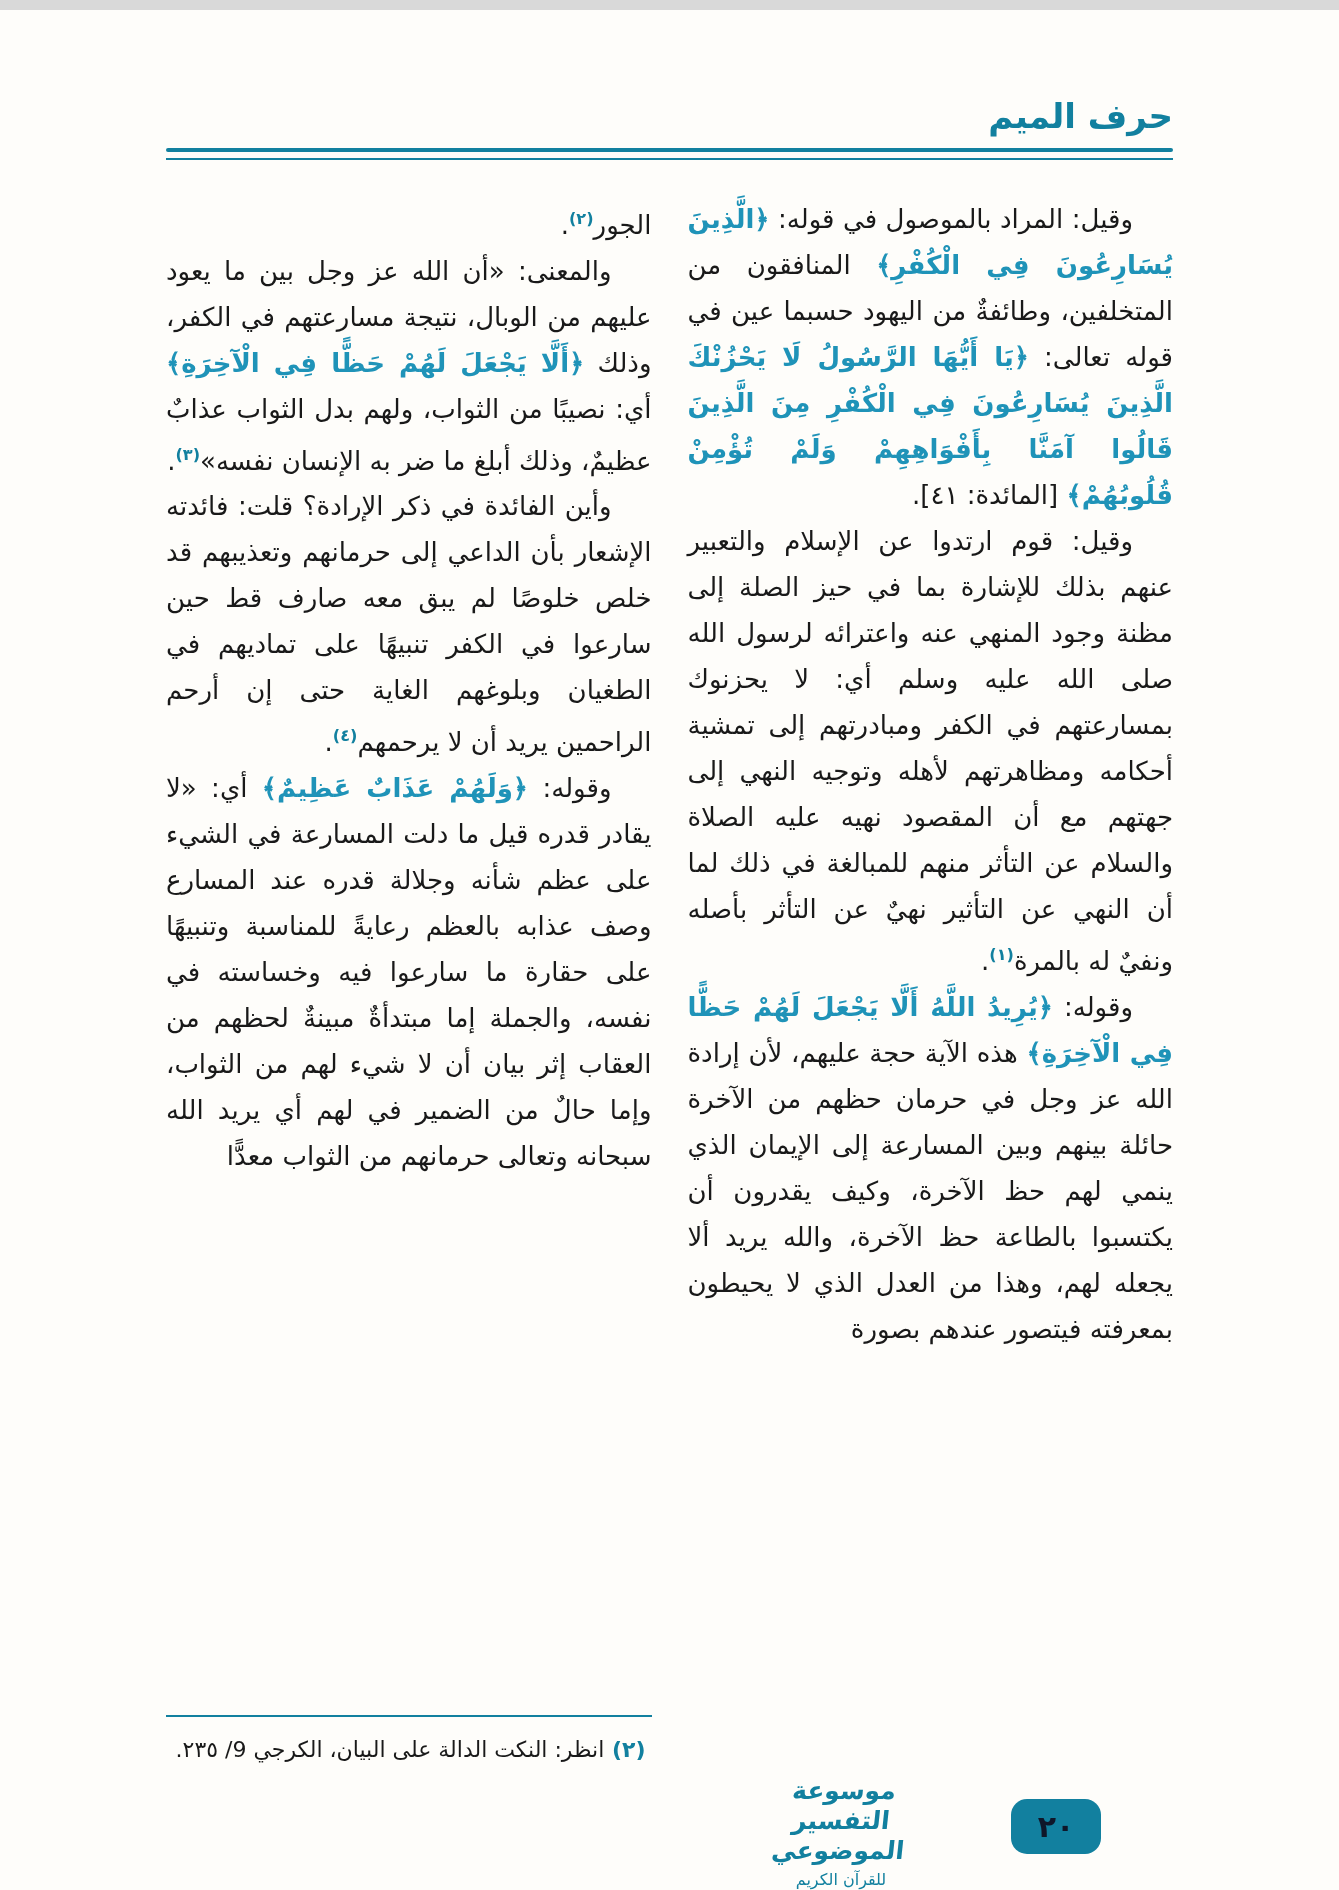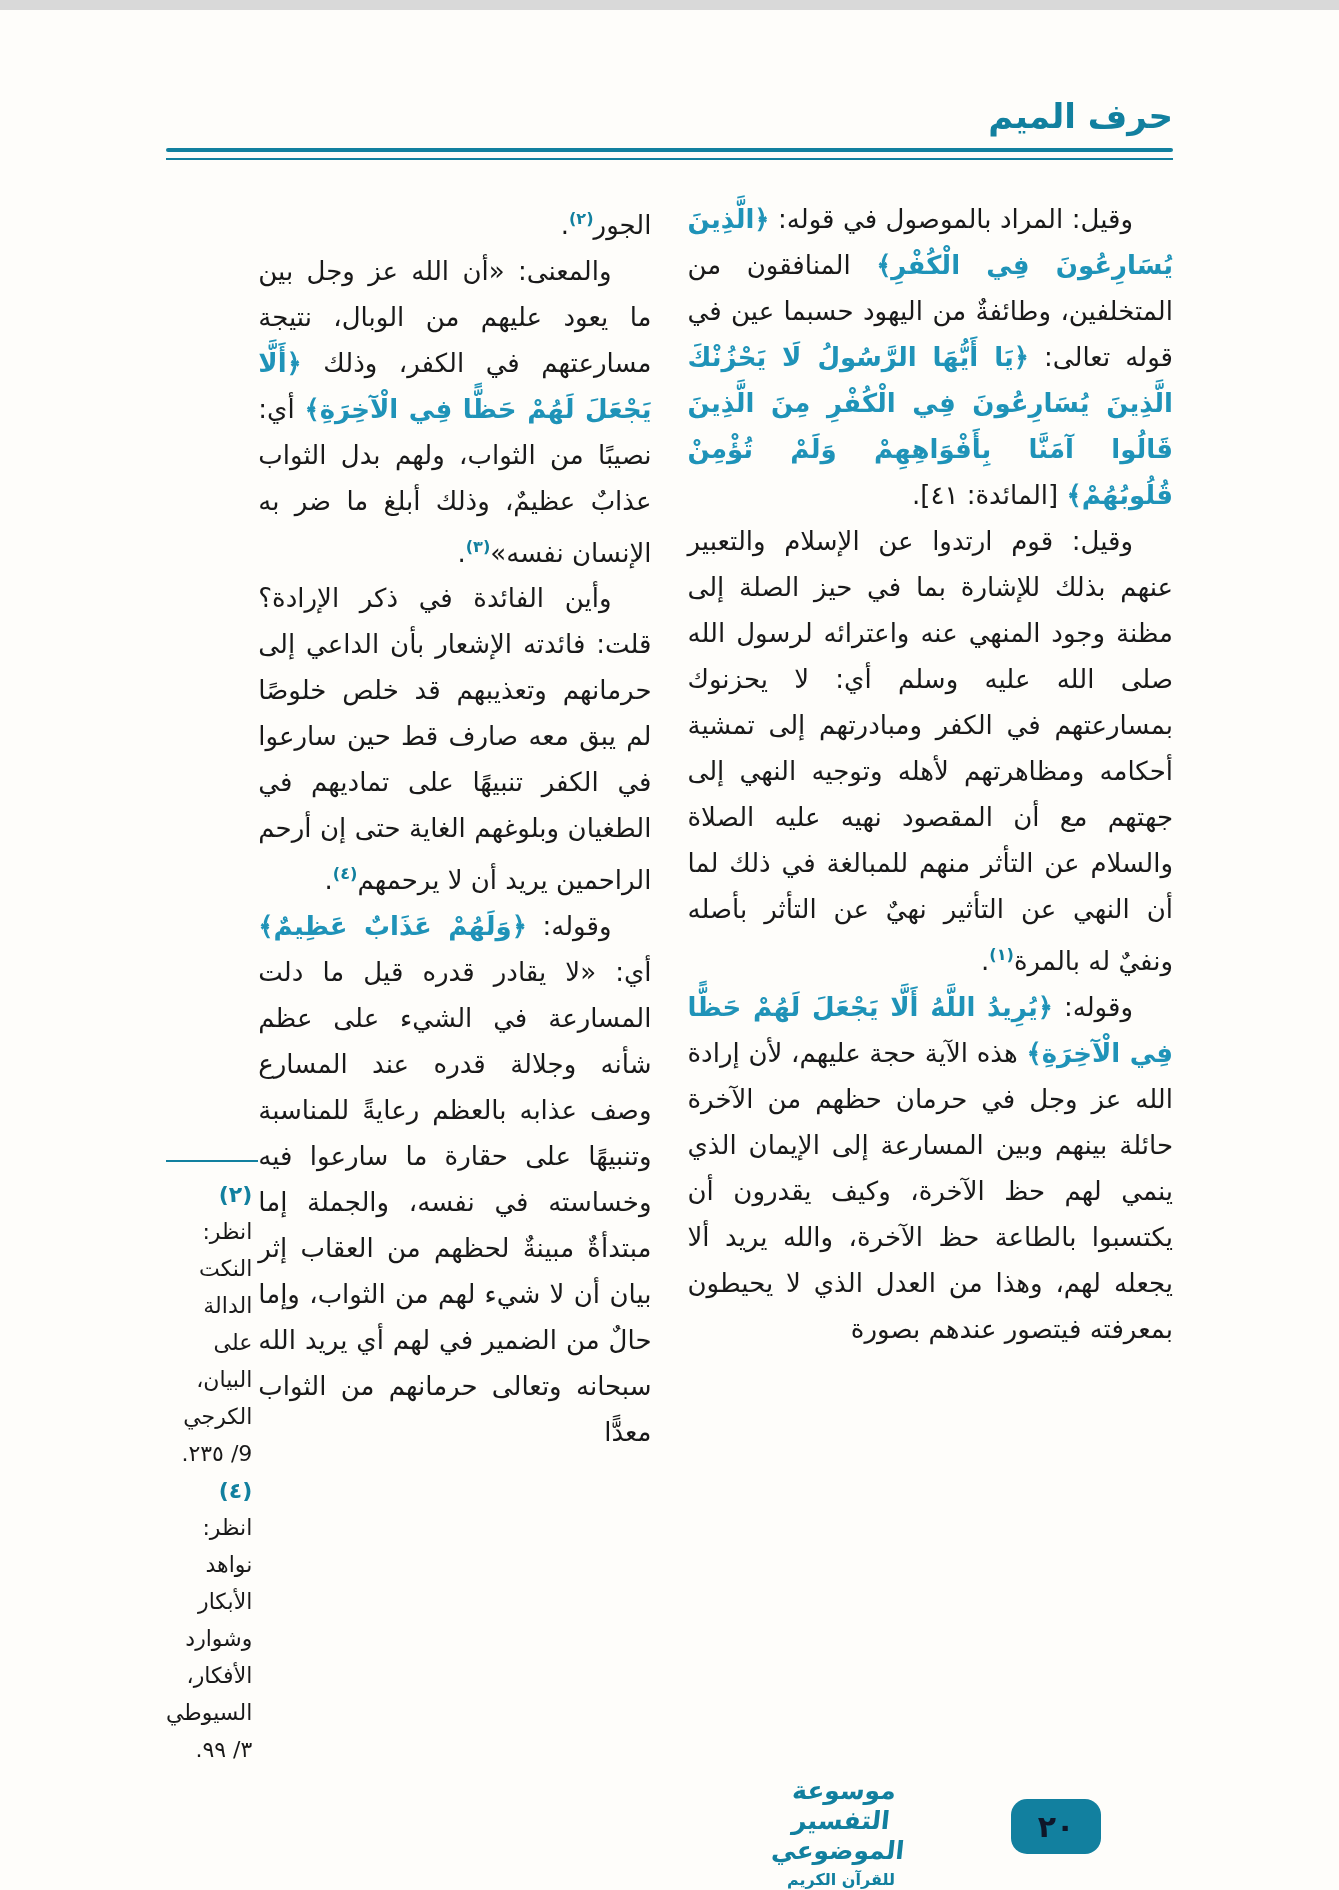--- a/index.html
+++ b/index.html
@@ -15,21 +15,21 @@
     letter-spacing:1px; padding-left:4px;
   }
   .rules { margin-top:12px; }
   .rule-thick { height:4px; background:var(--accent); border-radius:2px; }
   .rule-thin { height:2px; background:var(--accent); margin-top:6px; }
 
   .columns {
     position:absolute; top:186px; right:166px; left:166px; height:1572px;
     display:flex; gap:36px;
   }
-  .col { flex:1 1 0; display:flex; flex-direction:row; min-width:0; }
+  .col { flex:1 1 0; display:flex; flex-direction:column; min-width:0; }
 
   .para {
     text-align:justify; font-size:26px; line-height:46px; color:#191919;
   }
   .para.indent { text-indent:40px; }
   .run.normal { color:#191919; }
   .run.quran { color:var(--quran); font-weight:bold; }
   .run.ref { color:var(--accent); font-size:0.62em; vertical-align:super; font-weight:bold; }
 
   .footnotes { margin-top:auto; padding-top:8px; }
@@ -40,21 +40,21 @@
     font-size:22px; line-height:37px; color:#191919; text-align:justify;
     padding-right:6px;
   }
   .fn-marker { color:var(--accent); font-weight:bold; }
 
   .footer-logo {
     position:absolute; top:1766px; right:398px; width:200px; text-align:center;
     color:var(--accent);
   }
   .logo-line1 { font-size:25px; font-weight:bold; transform:skewX(-6deg); line-height:30px; }
-  .logo-line2 { font-size:16px; font-weight:bold; margin-top:4px; }
+  .logo-line2 { font-size:16px; font-weight:normal; margin-top:4px; }
   .logo-flourish { height:3px; width:120px; margin:4px auto 0; background:var(--accent); border-radius:2px; }
 
   .page-badge {
     position:absolute; top:1789px; right:238px; width:90px; height:55px;
     background:var(--accent); color:#0f172a; border-radius:16px;
     display:flex; align-items:center; justify-content:center;
     font-size:30px; font-weight:bold;
   }
 </style>
 </head>
@@ -84,21 +84,20 @@
       <div>
           <p class="para"><span class="run normal">الجور</span><span class="run ref">(٢)</span><span class="run normal">.</span></p>
           <p class="para indent"><span class="run normal">والمعنى: «أن الله عز وجل بين ما يعود عليهم من الوبال، نتيجة مسارعتهم في الكفر، وذلك </span><span class="run quran">﴿أَلَّا يَجْعَلَ لَهُمْ حَظًّا فِي الْآخِرَةِ﴾</span><span class="run normal"> أي: نصيبًا من الثواب، ولهم بدل الثواب عذابٌ عظيمٌ، وذلك أبلغ ما ضر به الإنسان نفسه»</span><span class="run ref">(٣)</span><span class="run normal">.</span></p>
           <p class="para indent"><span class="run normal">وأين الفائدة في ذكر الإرادة؟ قلت: فائدته الإشعار بأن الداعي إلى حرمانهم وتعذيبهم قد خلص خلوصًا لم يبق معه صارف قط حين سارعوا في الكفر تنبيهًا على تماديهم في الطغيان وبلوغهم الغاية حتى إن أرحم الراحمين يريد أن لا يرحمهم</span><span class="run ref">(٤)</span><span class="run normal">.</span></p>
           <p class="para indent"><span class="run normal">وقوله: </span><span class="run quran">﴿وَلَهُمْ عَذَابٌ عَظِيمٌ﴾</span><span class="run normal"> أي: «لا يقادر قدره قيل ما دلت المسارعة في الشيء على عظم شأنه وجلالة قدره عند المسارع وصف عذابه بالعظم رعايةً للمناسبة وتنبيهًا على حقارة ما سارعوا فيه وخساسته في نفسه، والجملة إما مبتدأةٌ مبينةٌ لحظهم من العقاب إثر بيان أن لا شيء لهم من الثواب، وإما حالٌ من الضمير في لهم أي يريد الله سبحانه وتعالى حرمانهم من الثواب معدًّا</span></p>
         </div>
       <div class="footnotes">
         <div class="fn-rule thin"></div>
         <div>
             <div class="footnote"><span class="fn-marker">(٢) </span><span>انظر: النكت الدالة على البيان، الكرجي 9/ ٢٣٥.</span></div>
-            <div class="footnote"><span class="fn-marker">(٤) </span><span>انظر: نواهد الأبكار وشوارد الأفكار، السيوطي ٣/ ٩٩.</span></div>
           </div>
       </div>
     </section>
 
   </div>
 
   <div class="footer-logo">
     <div class="logo-line1">موسوعة التفسير الموضوعي</div>
     <div class="logo-line2">للقرآن الكريم</div>
     <div class="logo-flourish"></div>

